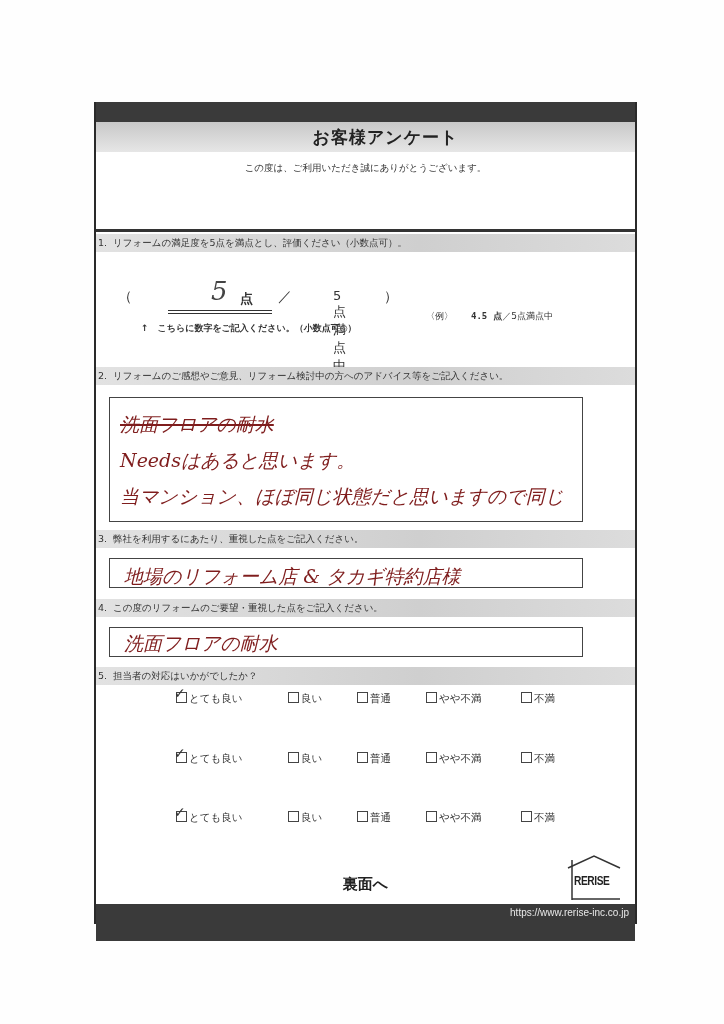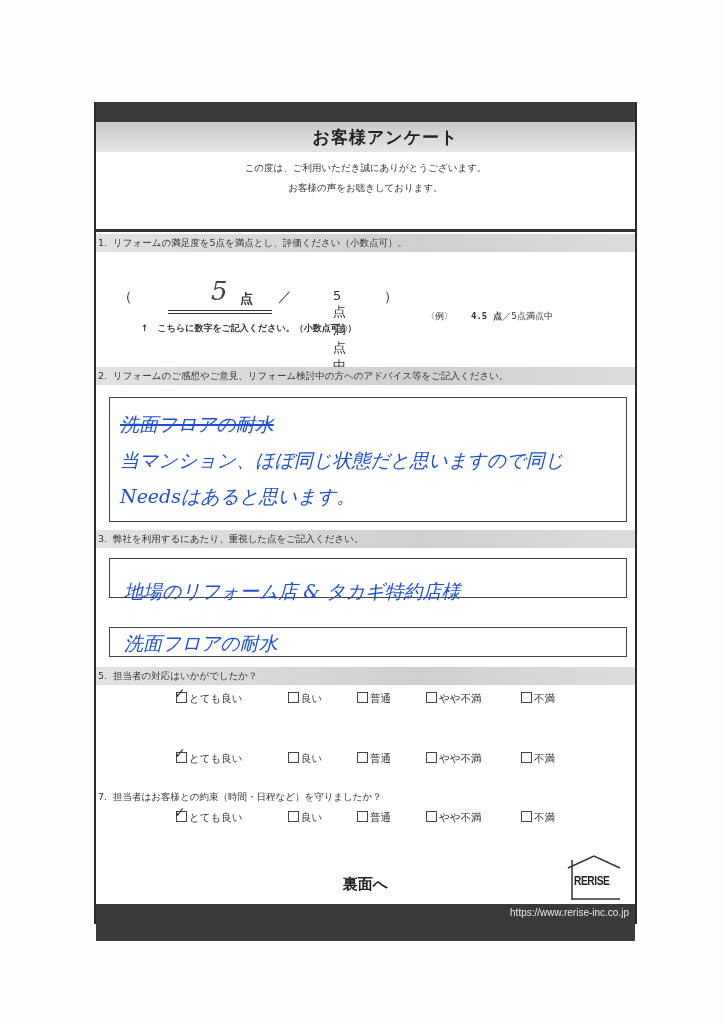--- a/index.html
+++ b/index.html
@@ -33,22 +33,22 @@
   .score-val { position:absolute; left:93px; top:-12px; font-size:26px; font-family:"DejaVu Serif", serif; color:#444; font-style:italic; }
   .pt-label { position:absolute; left:122px; top:2px; font-weight:bold; font-size:13px; }
   .slash { position:absolute; left:160px; top:0; }
   .max-label { position:absolute; left:192px; top:0; font-size:13px;margin-left:23px; }
   .paren-r { position:absolute; left:266px; top:0; }
   .q1hint { position:absolute; left:45px; top:220px; font-size:9px; font-weight:bold; color:#333; }
   .q1example { position:absolute; left:330px; top:208px; font-size:9px; color:#333; }
   .q1example .ex-num { font-weight:bold; font-family:"DejaVu Sans Mono", monospace; margin:0 6px 0 18px; }
   .q1example .ex-pt { font-weight:bold; }
   .answer-box {
-    position:absolute; left:13px; width:518px; border:1.5px solid #444; box-sizing:border-box; background:#fff;
-    font-family:"DejaVu Serif", serif; color:#1d4ed8; font-style:italic;
+    position:absolute; left:13px; width:474px; border:1.5px solid #444; box-sizing:border-box; background:#fff;
+    font-family:"DejaVu Serif", serif; color:#7f1d1d; font-style:italic;
   }
   .hw-line { white-space:nowrap; }
   .strike { text-decoration:line-through; text-decoration-thickness:1.5px; }
   .ratings { position:absolute; left:80px; right:0; height:16px; font-size:10.5px; color:#333; }
   .rating { position:absolute; top:0; white-space:nowrap; }
   .box { display:inline-block; width:9px; height:9px; border:1px solid #444; margin-right:2px; vertical-align:-1px; position:relative; }
   .box.checked::after { content:"✓"; position:absolute; left:-3px; top:-8px; font-size:14px; color:#333; }
   .back-label { position:absolute; left:0; right:0; top:773px; text-align:center; font-size:15px; font-weight:bold; color:#222; }
   .logo { position:absolute; left:470px; top:752px; width:56px; height:46px; }
   .logo-text { position:absolute; left:8px; top:20px; font-size:12px; font-weight:bold; font-family:"Liberation Sans", sans-serif; letter-spacing:-0.5px; color:#222; transform:scaleX(0.85); transform-origin:left; }
@@ -58,21 +58,20 @@
 </head>
 <body>
 
 <div class="frame">
   <div class="topbar"></div>
   <div class="title-band">
     <span class="title">お客様アンケート</span>
   </div>
   <div class="intro">
     <div>この度は、ご利用いただき誠にありがとうございます。</div>
-    <div>お客様の声をお聴きしております。</div>
   </div>
   <div class="thickline"></div>
 
   <div class="qhead" style="top:132px;">
     <span class="qnum">1.</span><span>リフォームの満足度を5点を満点とし、評価ください（小数点可）。</span>
   </div>
   <div class="q1row">
     <span class="paren-l">（</span>
     <div class="score-line"></div>
     <span class="score-val">5</span>
@@ -84,31 +83,34 @@
   <div class="q1hint">↑　こちらに数字をご記入ください。（小数点可◎）</div>
   <div class="q1example">
     <span>〈例〉</span><span class="ex-num">4.5</span><span class="ex-pt">点</span><span>／5点満点中</span>
   </div>
 
   <div class="qhead" style="top:265px;">
     <span class="qnum">2.</span><span>リフォームのご感想やご意見、リフォーム検討中の方へのアドバイス等をご記入ください。</span>
   </div>
   <div class="answer-box" style="top:295px; height:125px; padding:8px 10px; font-size:19px; line-height:36px;">
     <div class="hw-line strike">洗面フロアの耐水</div>
+    <div class="hw-line">Needsはあると思います。</div>
     <div class="hw-line">当マンション、ほぼ同じ状態だと思いますので同じ</div>
-    <div class="hw-line">Needsはあると思います。</div>
   </div>
 
   <div class="qhead" style="top:428px;">
     <span class="qnum">3.</span><span>弊社を利用するにあたり、重視した点をご記入ください。</span>
   </div>
-  <div class="answer-box" style="top:456px; height:30px; padding:19px 14px; font-size:19px; line-height:26px;">
+  <div class="answer-box" style="top:456px; height:30px; padding:4px 14px; font-size:19px; line-height:26px;">
     <div class="hw-line">地場のリフォーム店 &amp; タカギ特約店様</div>
   </div>
 
+  <div class="qhead" style="top:497px;">
+    <span class="qnum">4.</span><span>この度のリフォームのご要望・重視した点をご記入ください。</span>
+  </div>
   <div class="answer-box" style="top:525px; height:30px; padding:2px 14px; font-size:19px; line-height:26px;">
     <div class="hw-line">洗面フロアの耐水</div>
   </div>
 
   <div class="qhead" style="top:565px;">
     <span class="qnum">5.</span><span>担当者の対応はいかがでしたか？</span>
   </div>
   <div class="ratings" style="top:590px;">
     <span class="rating" style="left:0;"><span class="box checked"></span><span>とても良い</span></span>
     <span class="rating" style="left:112px;"><span class="box"></span><span>良い</span></span>
@@ -118,23 +120,20 @@
   </div>
 
   <div class="ratings" style="top:650px;">
     <span class="rating" style="left:0;"><span class="box checked"></span><span>とても良い</span></span>
     <span class="rating" style="left:112px;"><span class="box"></span><span>良い</span></span>
     <span class="rating" style="left:181px;"><span class="box"></span><span>普通</span></span>
     <span class="rating" style="left:250px;"><span class="box"></span><span>やや不満</span></span>
     <span class="rating" style="left:345px;"><span class="box"></span><span>不満</span></span>
   </div>
 
-  <div class="qhead" style="top:686px; background:transparent;">
-    <span class="qnum">7.</span><span>担当者はお客様との約束（時間・日程など）を守りましたか？</span>
-  </div>
   <div class="ratings" style="top:709px;">
     <span class="rating" style="left:0;"><span class="box checked"></span><span>とても良い</span></span>
     <span class="rating" style="left:112px;"><span class="box"></span><span>良い</span></span>
     <span class="rating" style="left:181px;"><span class="box"></span><span>普通</span></span>
     <span class="rating" style="left:250px;"><span class="box"></span><span>やや不満</span></span>
     <span class="rating" style="left:345px;"><span class="box"></span><span>不満</span></span>
   </div>
 
   <div class="back-label">裏面へ</div>
   <div class="logo">

